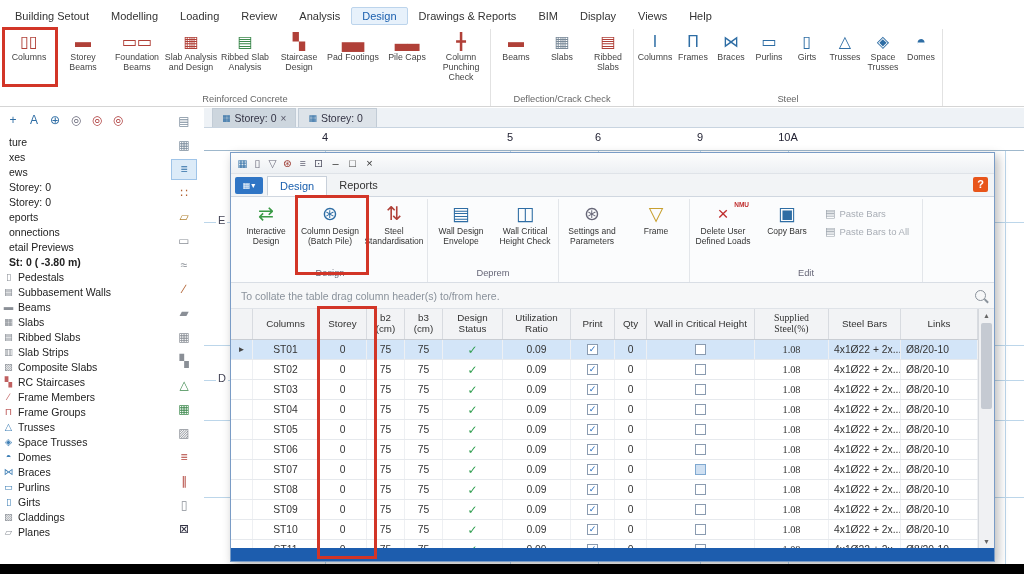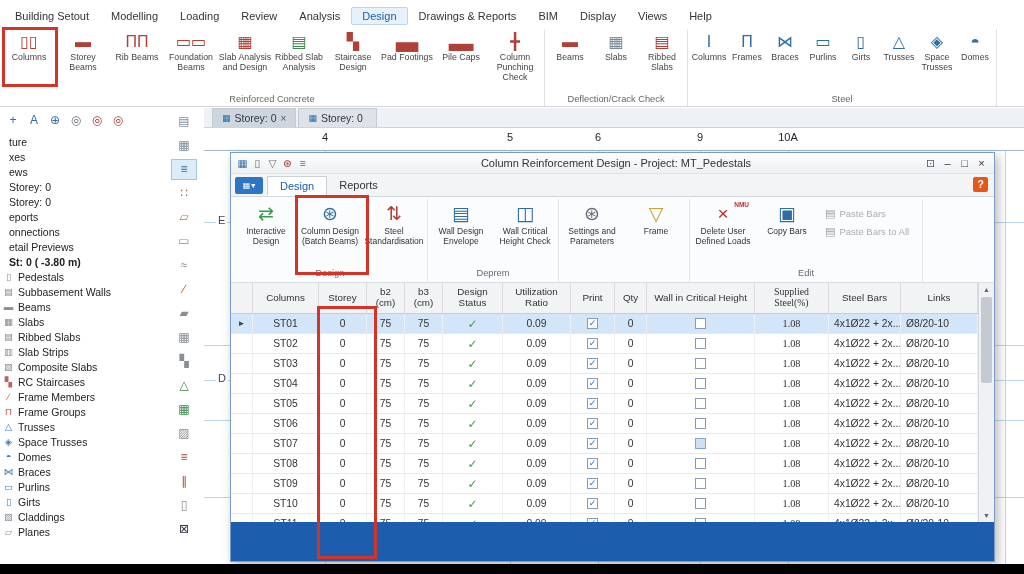--- a/index.html
+++ b/index.html
@@ -162,24 +162,20 @@
           <div class="rb-item">
             <span class="rb-icon" style="color: rgb(176, 64, 56);">▯▯</span>
             <span>Columns</span>
           </div>
 
           <div class="rb-item">
             <span class="rb-icon" style="color: rgb(176, 64, 56);">▬</span>
             <span>Storey Beams</span>
           </div>
 
-          <div class="rb-item">
-            <span class="rb-icon" style="color: rgb(176, 64, 56);">ΠΠ</span>
-            <span>Rib Beams</span>
-          </div>
 
           <div class="rb-item">
             <span class="rb-icon" style="color: rgb(176, 64, 56);">▭▭</span>
             <span>Foundation Beams</span>
           </div>
 
           <div class="rb-item">
             <span class="rb-icon" style="color: rgb(176, 64, 56);">▦</span>
             <span>Slab Analysis and Design</span>
           </div>
@@ -521,21 +517,20 @@
           <div class="tb-icon"><span style="color: rgb(46, 109, 164);">▦</span></div>
 
           <div class="tb-icon"><span style="color: rgb(102, 102, 119);">▯</span></div>
 
           <div class="tb-icon"><span style="color: rgb(102, 102, 119);">▽</span></div>
 
           <div class="tb-icon"><span style="color: rgb(160, 64, 56);">⊛</span></div>
 
           <div class="tb-icon"><span style="color: rgb(102, 102, 119);">≡</span></div>
         </div>
-      <div id="dlg-title">Column Reinforcement Design - Project: MT_Pedestals</div>
       <div style="display:flex">
 
           <div class="win-icon"><span style="color: rgb(85, 85, 102);">⊡</span></div>
 
           <div class="win-icon"><span style="color: rgb(51, 51, 51);">–</span></div>
 
           <div class="win-icon"><span style="color: rgb(51, 51, 51);">□</span></div>
 
           <div class="win-icon"><span style="color: rgb(51, 51, 51);">×</span></div>
         </div>
@@ -561,21 +556,21 @@
 
             <div class="ditem">
               <span class="dicon" style="color: rgb(58, 154, 70);">⇄</span>
               <span class="dsub"></span>
               <span>Interactive Design</span>
             </div>
 
             <div class="ditem">
               <span class="dicon" style="color: rgb(46, 109, 164);">⊛</span>
               <span class="dsub"></span>
-              <span>Column Design (Batch Beams)</span>
+              <span>Column Design (Batch Pile)</span>
             </div>
 
             <div class="ditem">
               <span class="dicon" style="color: rgb(176, 64, 56);">⇅</span>
               <span class="dsub"></span>
               <span>Steel Standardisation</span>
             </div>
           </div>
         <div class="dglabel">Design</div>
       </div>
@@ -639,20 +634,25 @@
               <div class="paste-item disabled">
                 <span class="picon" style="color: rgb(154, 162, 171);">▤</span>
                 <span>Paste Bars to All</span>
               </div>
             </div>
         </div>
         <div class="dglabel">Edit</div>
       </div>
     </div>
 
+    <div id="hintbar">
+      <span>To collate the table drag column header(s) to/from here.</span>
+      <span class="hint-spacer"></span>
+      <span class="mag"></span>
+    </div>
 
     <div id="gridwrap">
       <div id="gridcols">
         <div class="gh">
 
             <div class="th"></div>
 
             <div class="th">Columns</div>
 
             <div class="th">Storey</div>

